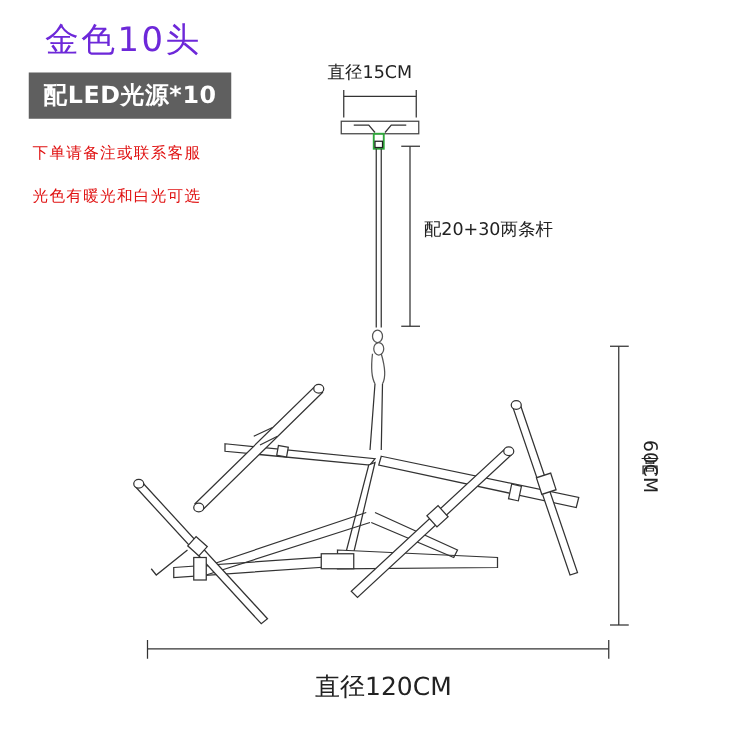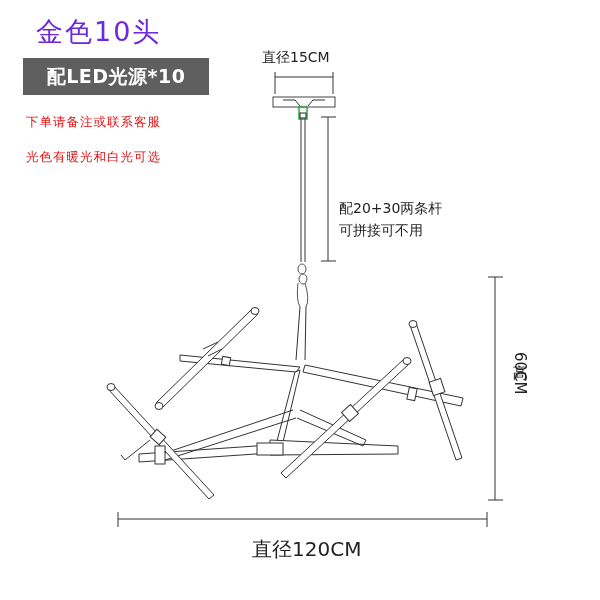--- a/index.html
+++ b/index.html
@@ -1,44 +1,43 @@
 <!DOCTYPE html>
 <html><head>
 <meta charset="utf-8">
 <style>
   html, body { margin: 0; padding: 0; background: #ffffff; }
   body { width: 600px; height: 600px; position: relative; overflow: hidden;
          font-family: "DejaVu Sans", "Liberation Sans", sans-serif; }
   .title { position: absolute; left: 36px; top: 14px; font-size: 27px; color: #6d28d9;
            letter-spacing: 2px; font-weight: normal; }
-  .badge { position: absolute; left: 23px; top: 58px; width: 186px; height: 37px;
+  .badge { position: absolute; left: 23px; top: 58px; width: 162px; height: 37px;
            background: #5f5f5f; color: #fff; font-weight: bold; font-size: 19px;
            line-height: 37px; text-align: center; letter-spacing: 0.5px; }
   .note { position: absolute; left: 26px; color: #e01010; font-size: 12.5px; letter-spacing: 1px; }
   .note.l1 { top: 107px; margin-top: 42px; }
   .note.l2 { top: 114px; }
   .dim { position: absolute; color: #222; font-size: 14px; }
   .dim-top { left: 262px; top: 49px; }
-  .dim-rod { left: 339px; top: 173px; line-height: 22px; margin-top: 24px; }
+  .dim-rod { left: 339px; top: 173px; line-height: 22px; }
   .dim-height { left: 510px; top: 352px; writing-mode: vertical-rl; font-size: 15px; }
   .dim-width { left: 252px; top: 536px; font-size: 20px; }
   svg.drawing { position: absolute; left: 0; top: 0; }
 </style>
 </head>
 <body>
 
 <div class="title">金色10头</div>
 <div class="badge">配LED光源*10</div>
 <div class="note l1">光色有暖光和白光可选</div>
 <div class="note l2">下单请备注或联系客服</div>
 
 <div class="dim dim-top">直径15CM</div>
 <div class="dim dim-rod">
   <div>配20+30两条杆</div>
-  <div>可拼接可不用</div>
 </div>
 <div class="dim dim-height">高60CM</div>
 <div class="dim dim-width">直径120CM</div>
 
 <svg class="drawing" width="600" height="600" viewBox="0 0 600 600">
   <g fill="none" stroke="#333" stroke-width="1">
 
     <g>
       <line x1="275" y1="77" x2="333" y2="77"></line>
       <line x1="275" y1="72" x2="275" y2="94"></line>

